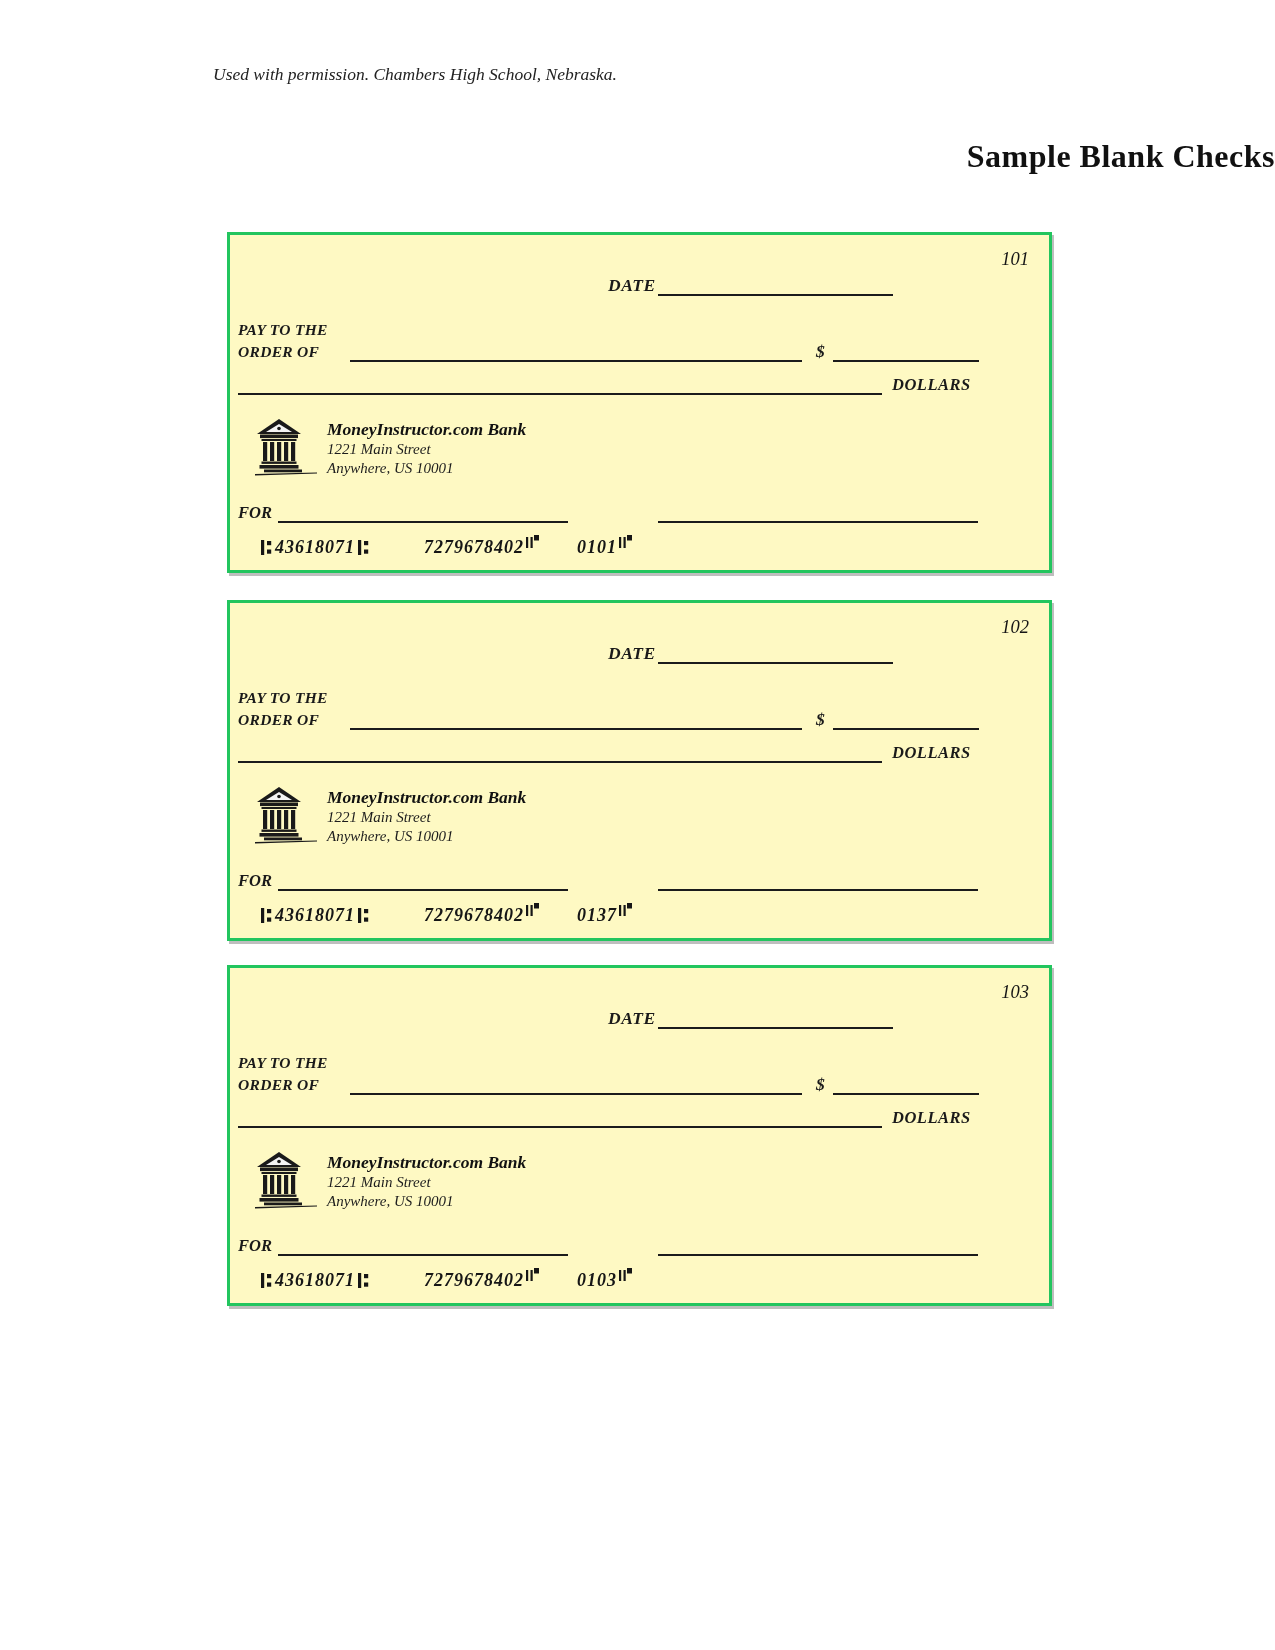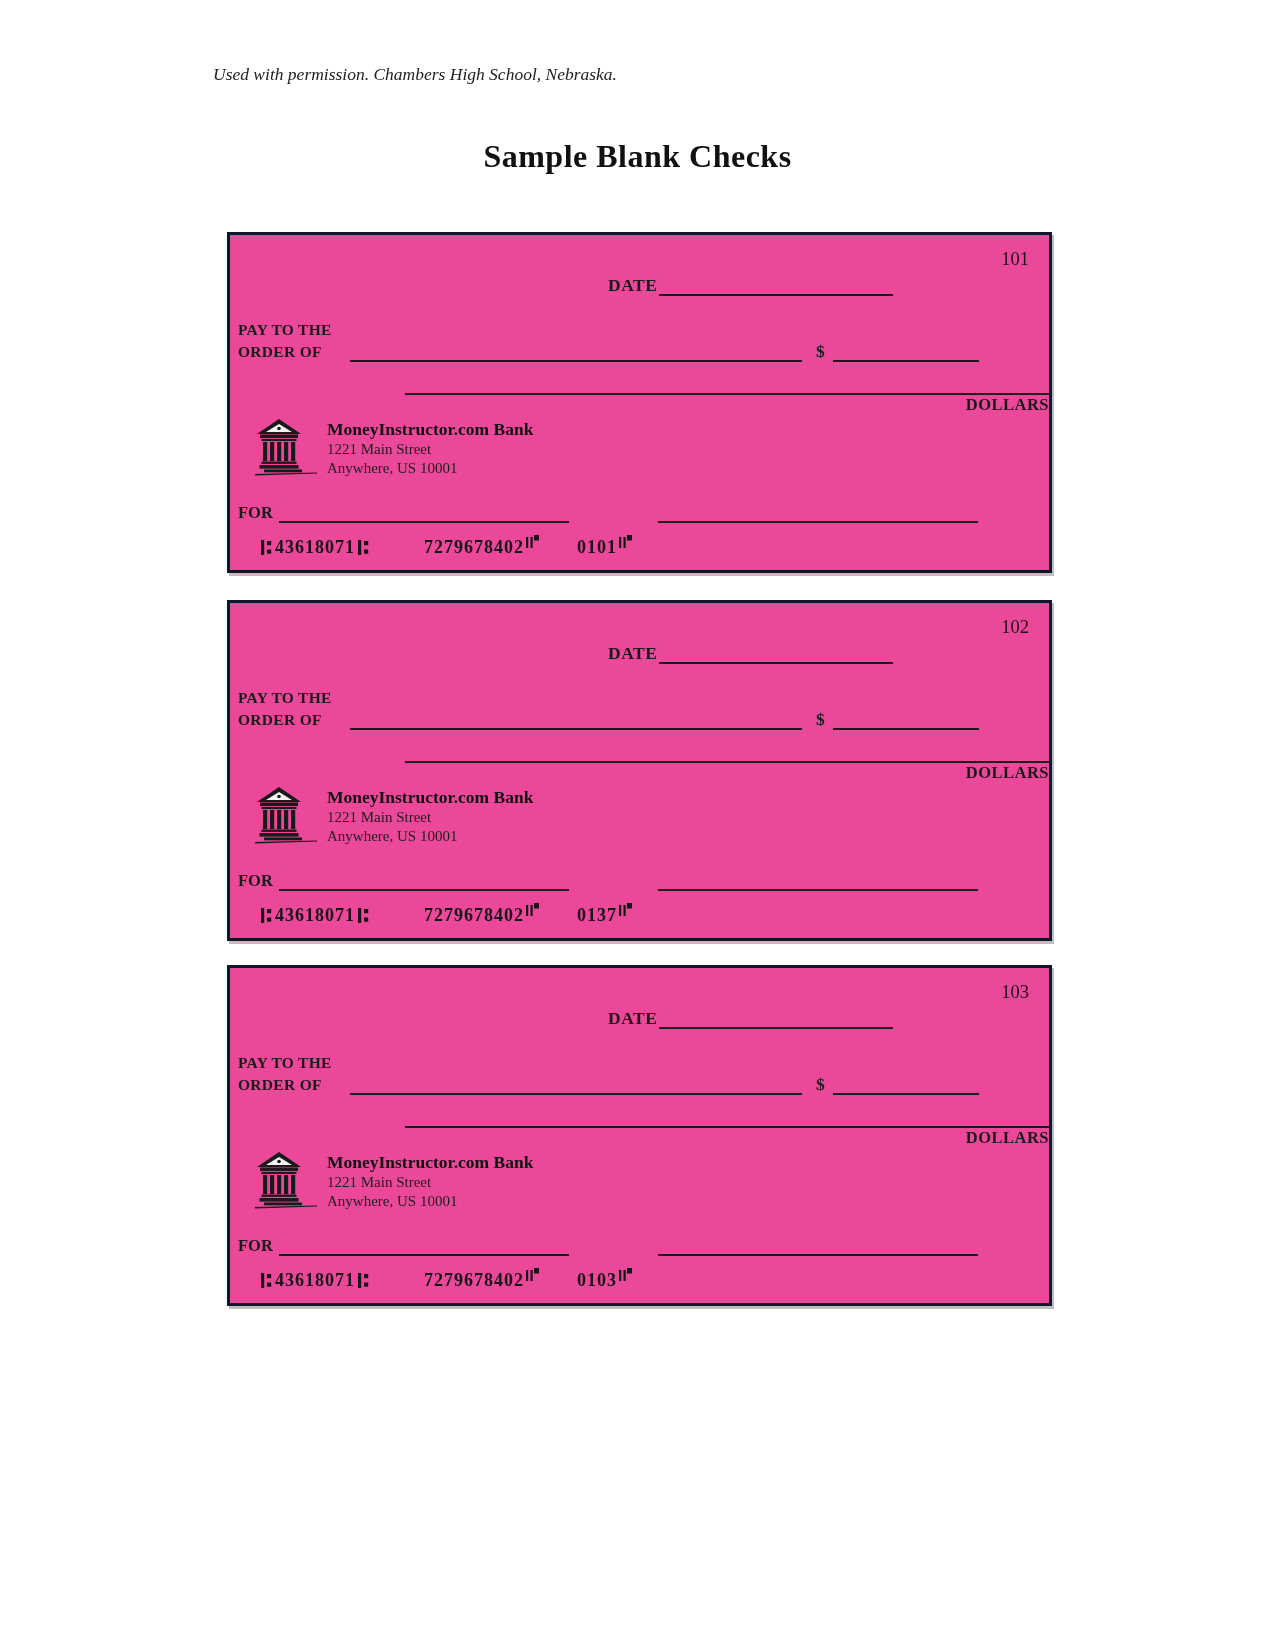--- a/index.html
+++ b/index.html
@@ -11,33 +11,34 @@
     position: relative;
   }
   .page { width: 1275px; height: 1406px; position: relative; }
 
   .permission-note {
     position: absolute; left: 213px; top: 64px;
     font-style: italic; font-size: 17.5px; color: #222;
   }
   .doc-title {
     position: absolute; left: 0; top: 138px; width: 1275px;
-    text-align: center; font-size: 32px; font-weight: 700; color: #111;
+    text-align: right; font-size: 32px; font-weight: 700; color: #111;
     letter-spacing: 0.5px;
   }
   .doc-source {
     position: absolute; left: 0; top: 188px; width: 1275px;
     text-align: center; font-size: 19px; font-weight: 700; color: #111;
   }
 
   .check {
     position: absolute; left: 227px; width: 825px; height: 341px;
-    border: 3px solid #0f172a;
+    border: 3px solid #22c55e;
     box-shadow: 2px 3px 0 rgba(110,110,110,0.45);
-    background: #ec4899;
+    background: #fef9c3;
+    font-style: italic;
   }
   .check.c1 { top: 232px; }
   .check.c2 { top: 600px; }
   .check.c3 { top: 965px; }
 
   .check-number {
     position: absolute; top: 14px; right: 20px;
     font-size: 18.5px; font-weight: 400; color: #161616;
   }
 
@@ -54,21 +55,21 @@
     position: absolute; top: 84px; left: 8px; width: 811px;
     display: flex; align-items: flex-end;
   }
   .payto { width: 108px; font-weight: 700; font-size: 15.5px; line-height: 1.4; letter-spacing: 0.3px; }
   .payee-blank { width: 452px; margin-left: 4px; }
   .dollar-sign { font-weight: 700; font-size: 17.5px; margin: 0 8px 0 14px; }
   .amount-blank { width: 146px; }
 
   .dollars-row {
     position: absolute; top: 138px; left: 8px; width: 811px;
-    display: flex; align-items: flex-end; flex-direction: column;
+    display: flex; align-items: flex-end;
   }
   .dollars-blank { width: 644px; height: 22px; }
   .dollars-label { font-weight: 700; font-size: 16.5px; margin-left: 10px; letter-spacing: 0.5px; }
 
   .bank-row {
     position: absolute; top: 182px; left: 24px;
     display: flex; align-items: flex-end;
   }
   .bank-logo { width: 64px; height: 60px; flex: 0 0 auto; }
   .bank-text { margin-left: 9px; margin-top: 2px; }

